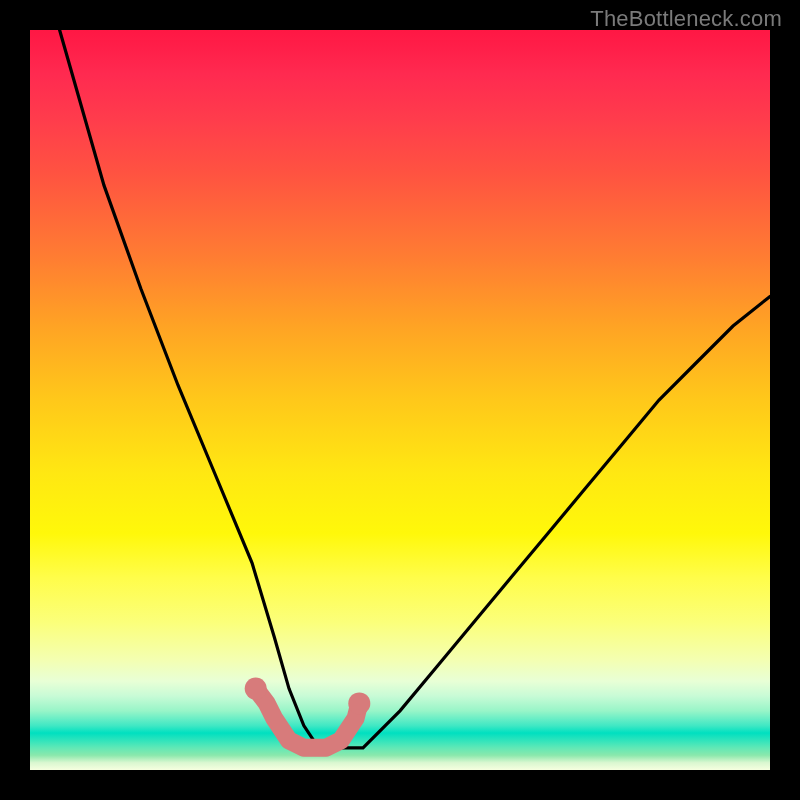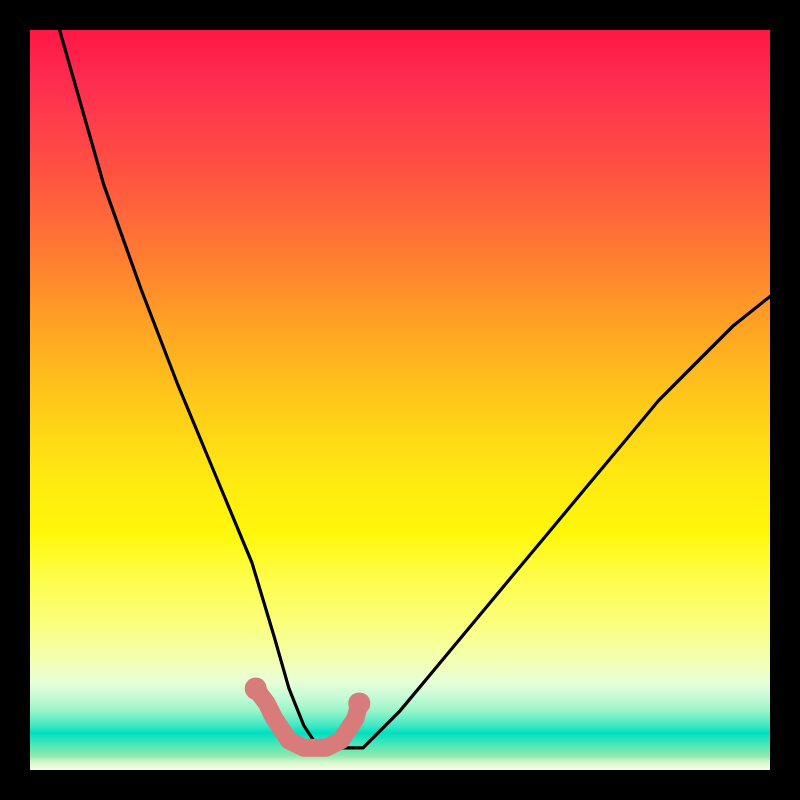--- a/index.html
+++ b/index.html
@@ -67,20 +67,21 @@
     width: 740px;
     height: 740px;
     overflow: visible;
   }
 </style>
 </head>
 <body>
 
 <div class="frame">
 
+  <div class="attribution">TheBottleneck.com</div>
 
   <div class="plot">
     <svg class="overlay" viewBox="0 0 740 740">
       <path id="main-curve" fill="none" stroke="#000000" stroke-width="3.2" stroke-linecap="round" d="M29.60 0.00 L74.00 155.40 L111.00 259.00 L148.00 355.20 L185.00 444.00 L222.00 532.80 L244.20 606.80 L259.00 658.60 L273.80 695.60 L288.60 717.80 L296.00 717.80 L333.00 717.80 L370.00 680.80 L407.00 636.40 L444.00 592.00 L481.00 547.60 L518.00 503.20 L555.00 458.80 L592.00 414.40 L629.00 370.00 L666.00 333.00 L703.00 296.00 L740.00 266.40"></path>
       <path id="accent-curve" fill="none" stroke="#d77b7b" stroke-width="18" stroke-linecap="round" stroke-linejoin="round" d="M225.70 658.60 L236.80 673.40 L244.20 688.20 L259.00 710.40 L273.80 717.80 L288.60 717.80 L296.00 717.80 L310.80 710.40 L325.60 688.20 L329.30 673.40"></path>
       <g id="accent-dots">
           <circle cx="225.70" cy="658.60" r="11" fill="#d77b7b"></circle>
           <circle cx="329.30" cy="673.40" r="11" fill="#d77b7b"></circle>
         </g>
     </svg>

